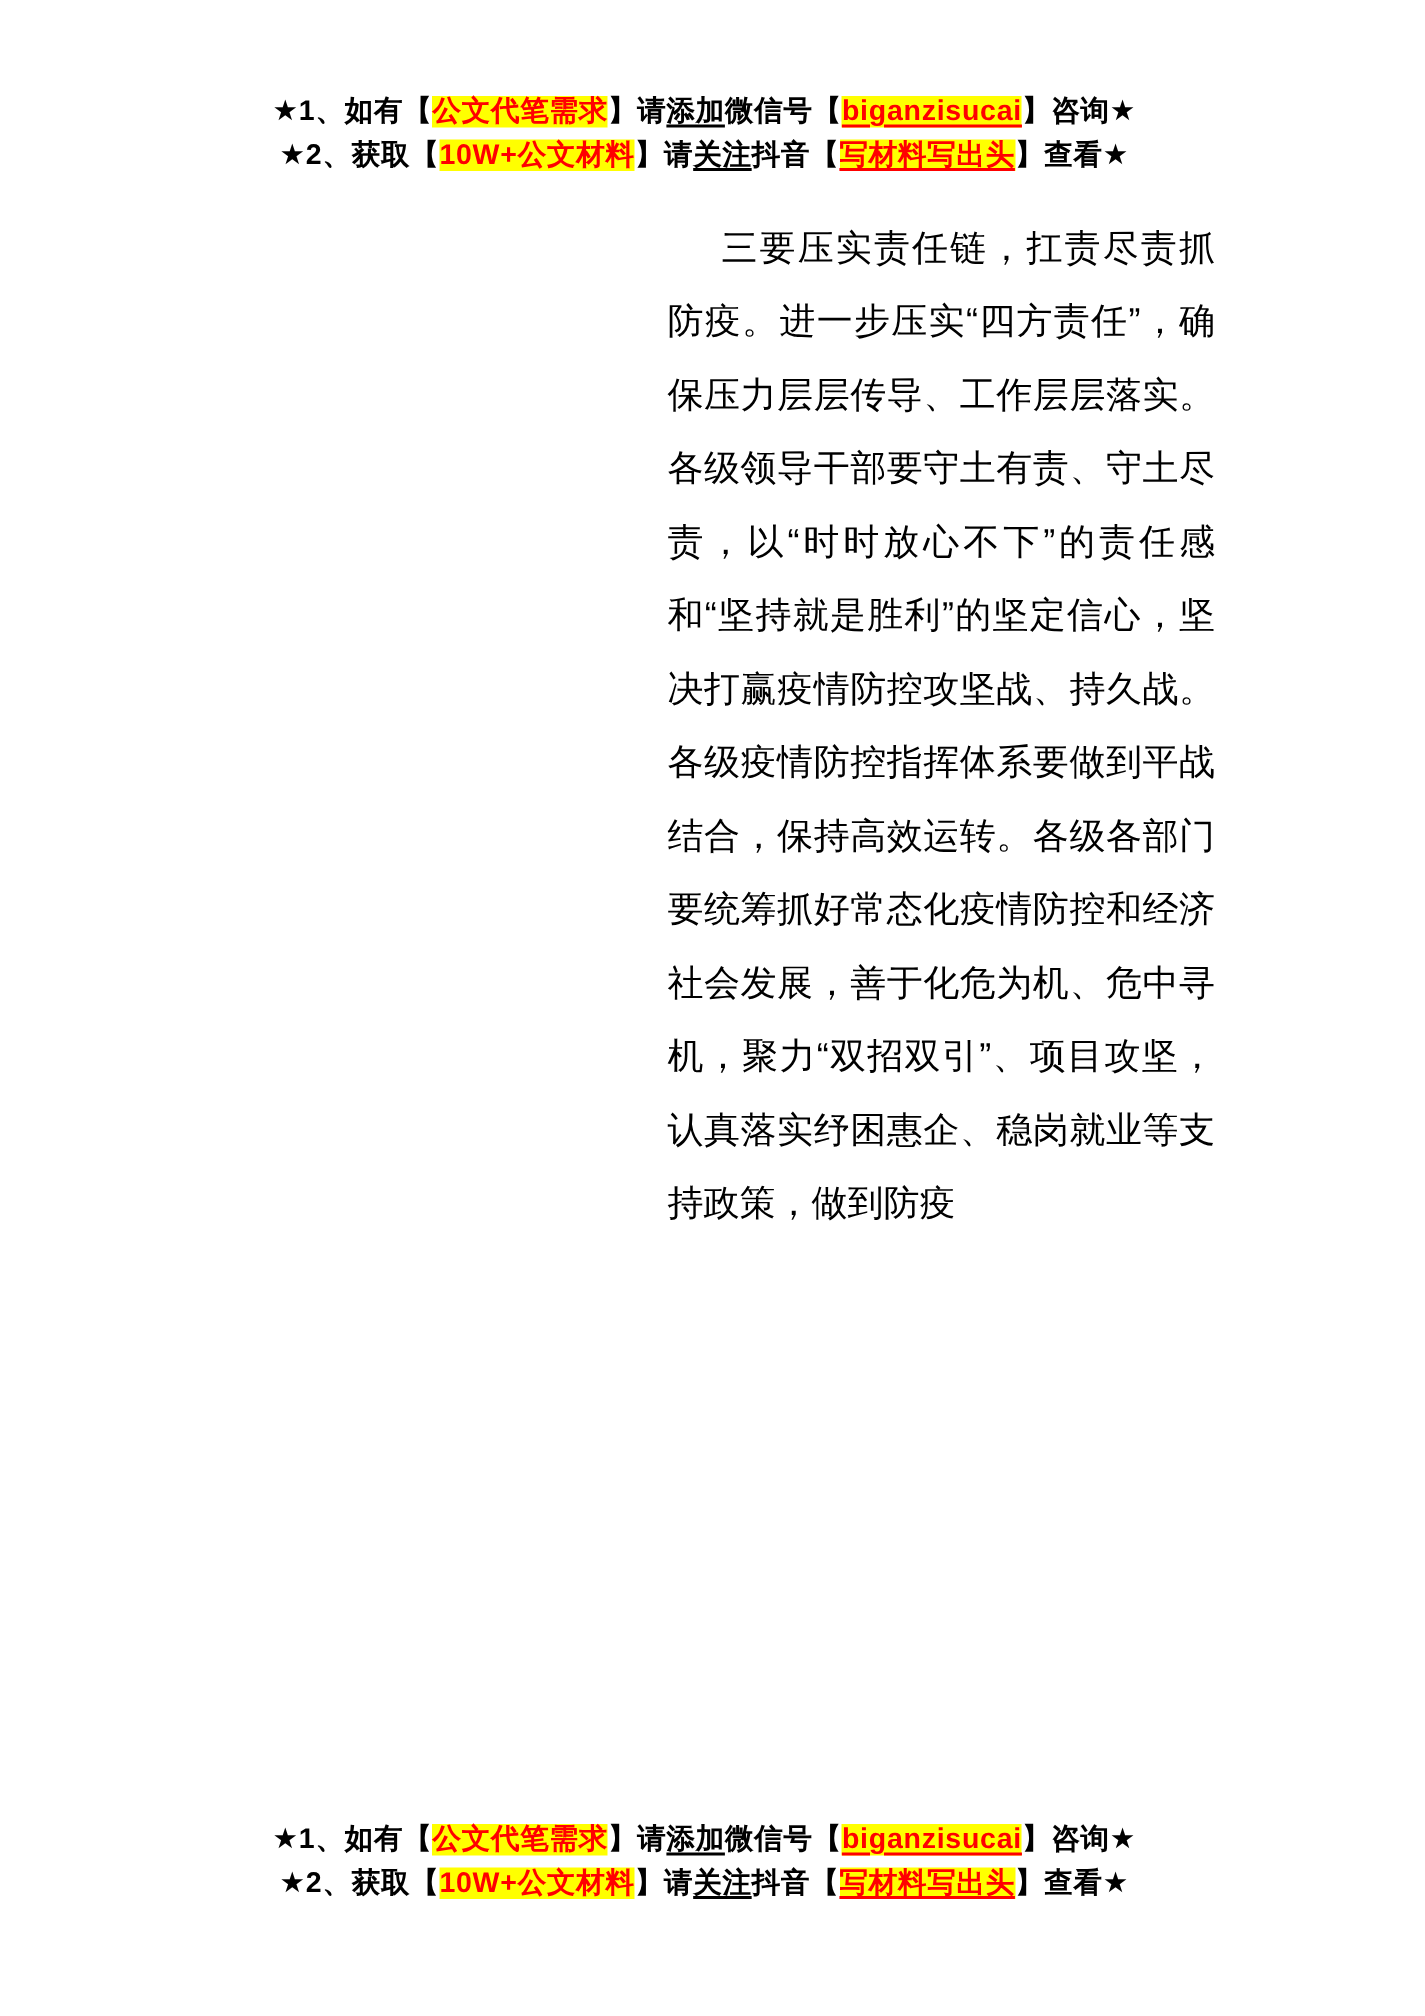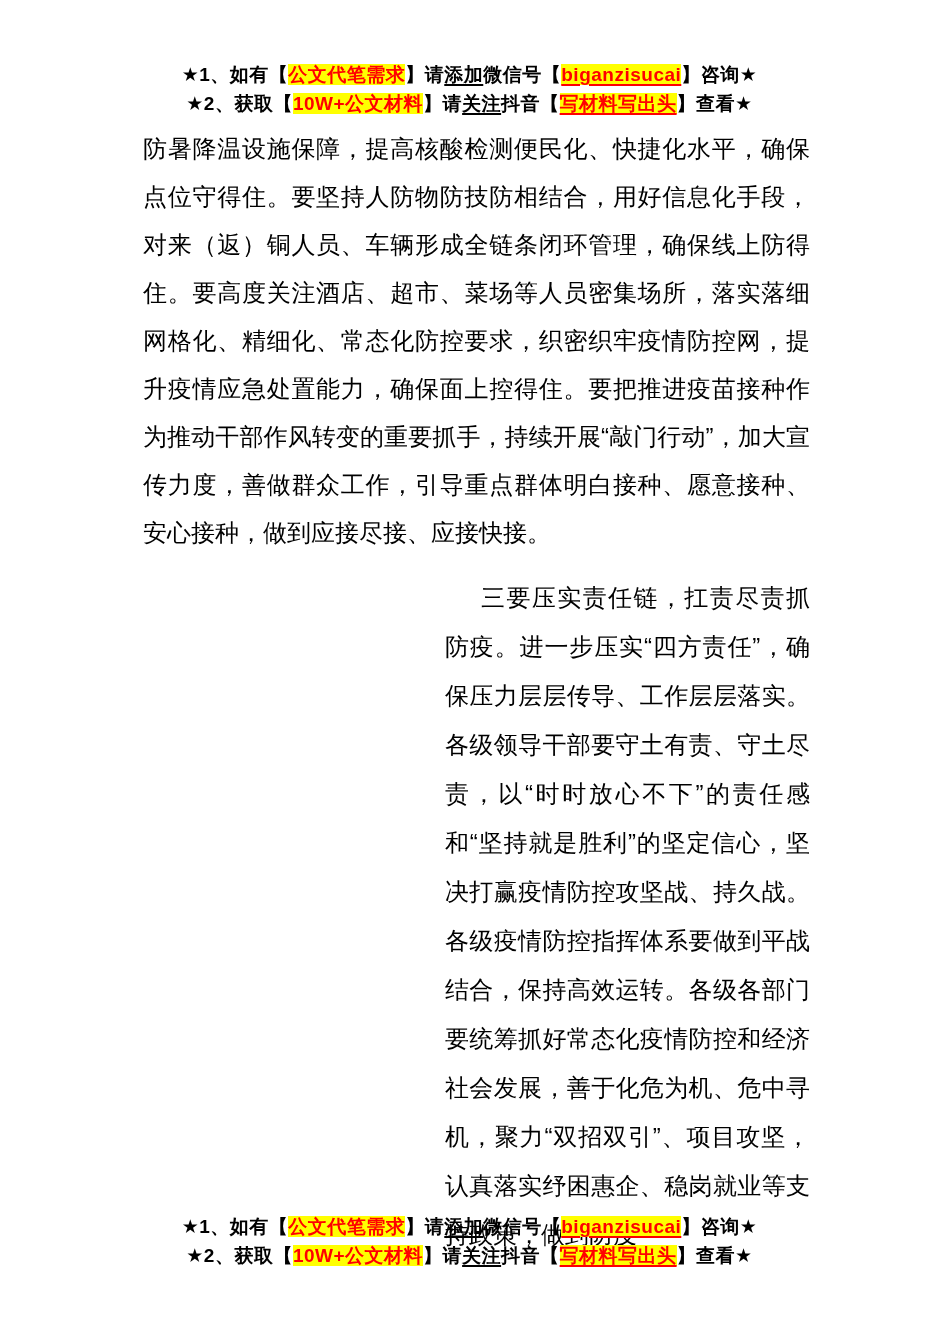--- a/index.html
+++ b/index.html
@@ -77,21 +77,20 @@
   <div class="promo promo-header">
     <div class="promo-line">
       <span class="seg">★1、如有【</span><span class="seg hl">公文代笔需求</span><span class="seg">】请</span><span class="seg ul-black">添加</span><span class="seg">微信号【</span><span class="seg hl ul-red">biganzisucai</span><span class="seg">】咨询★</span>
     </div>
     <div class="promo-line">
       <span class="seg">★2、获取【</span><span class="seg hl">10W+公文材料</span><span class="seg">】请</span><span class="seg ul-black">关注</span><span class="seg">抖音【</span><span class="seg hl ul-red">写材料写出头</span><span class="seg">】查看★</span>
     </div>
   </div>
 
   <div class="content">
-    <p class="para para-1">防暑降温设施保障，提高核酸检测便民化、快捷化水平，确保点位守得住。要坚持人防物防技防相结合，用好信息化手段，对来（返）铜人员、车辆形成全链条闭环管理，确保线上防得住。要高度关注酒店、超市、菜场等人员密集场所，落实落细网格化、精细化、常态化防控要求，织密织牢疫情防控网，提升疫情应急处置能力，确保面上控得住。要把推进疫苗接种作为推动干部作风转变的重要抓手，持续开展“敲门行动”，加大宣传力度，善做群众工作，引导重点群体明白接种、愿意接种、安心接种，做到应接尽接、应接快接。</p>
     <p class="para para-2">三要压实责任链，扛责尽责抓防疫。进一步压实“四方责任”，确保压力层层传导、工作层层落实。各级领导干部要守土有责、守土尽责，以“时时放心不下”的责任感和“坚持就是胜利”的坚定信心，坚决打赢疫情防控攻坚战、持久战。各级疫情防控指挥体系要做到平战结合，保持高效运转。各级各部门要统筹抓好常态化疫情防控和经济社会发展，善于化危为机、危中寻机，聚力“双招双引”、项目攻坚，认真落实纾困惠企、稳岗就业等支持政策，做到防疫</p>
   </div>
 
   <div class="promo promo-footer">
     <div class="promo-line">
       <span class="seg">★1、如有【</span><span class="seg hl">公文代笔需求</span><span class="seg">】请</span><span class="seg ul-black">添加</span><span class="seg">微信号【</span><span class="seg hl ul-red">biganzisucai</span><span class="seg">】咨询★</span>
     </div>
     <div class="promo-line">
       <span class="seg">★2、获取【</span><span class="seg hl">10W+公文材料</span><span class="seg">】请</span><span class="seg ul-black">关注</span><span class="seg">抖音【</span><span class="seg hl ul-red">写材料写出头</span><span class="seg">】查看★</span>
     </div>

